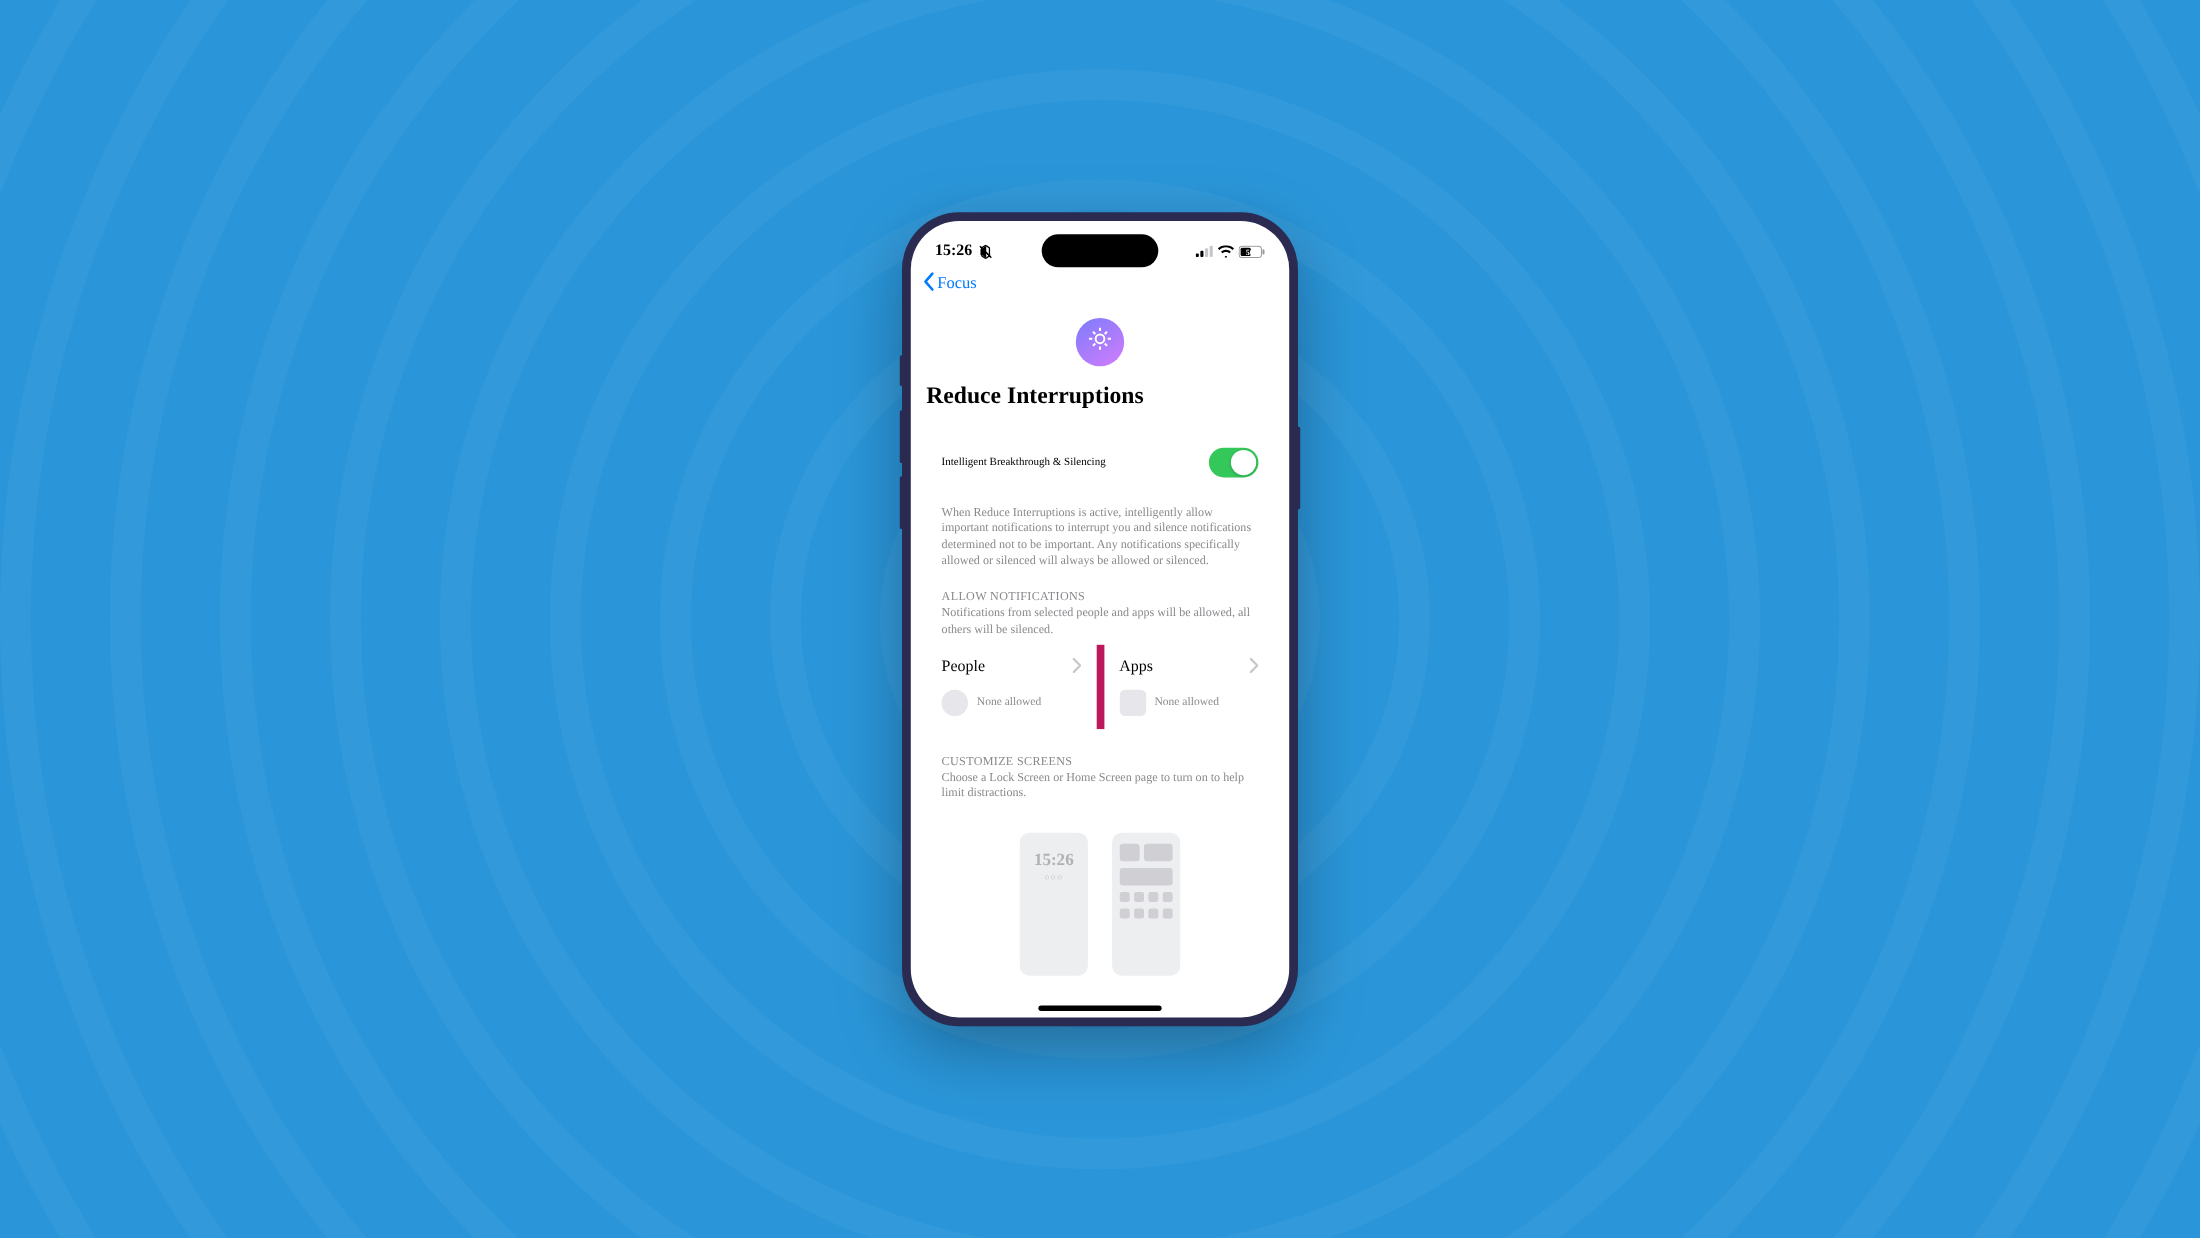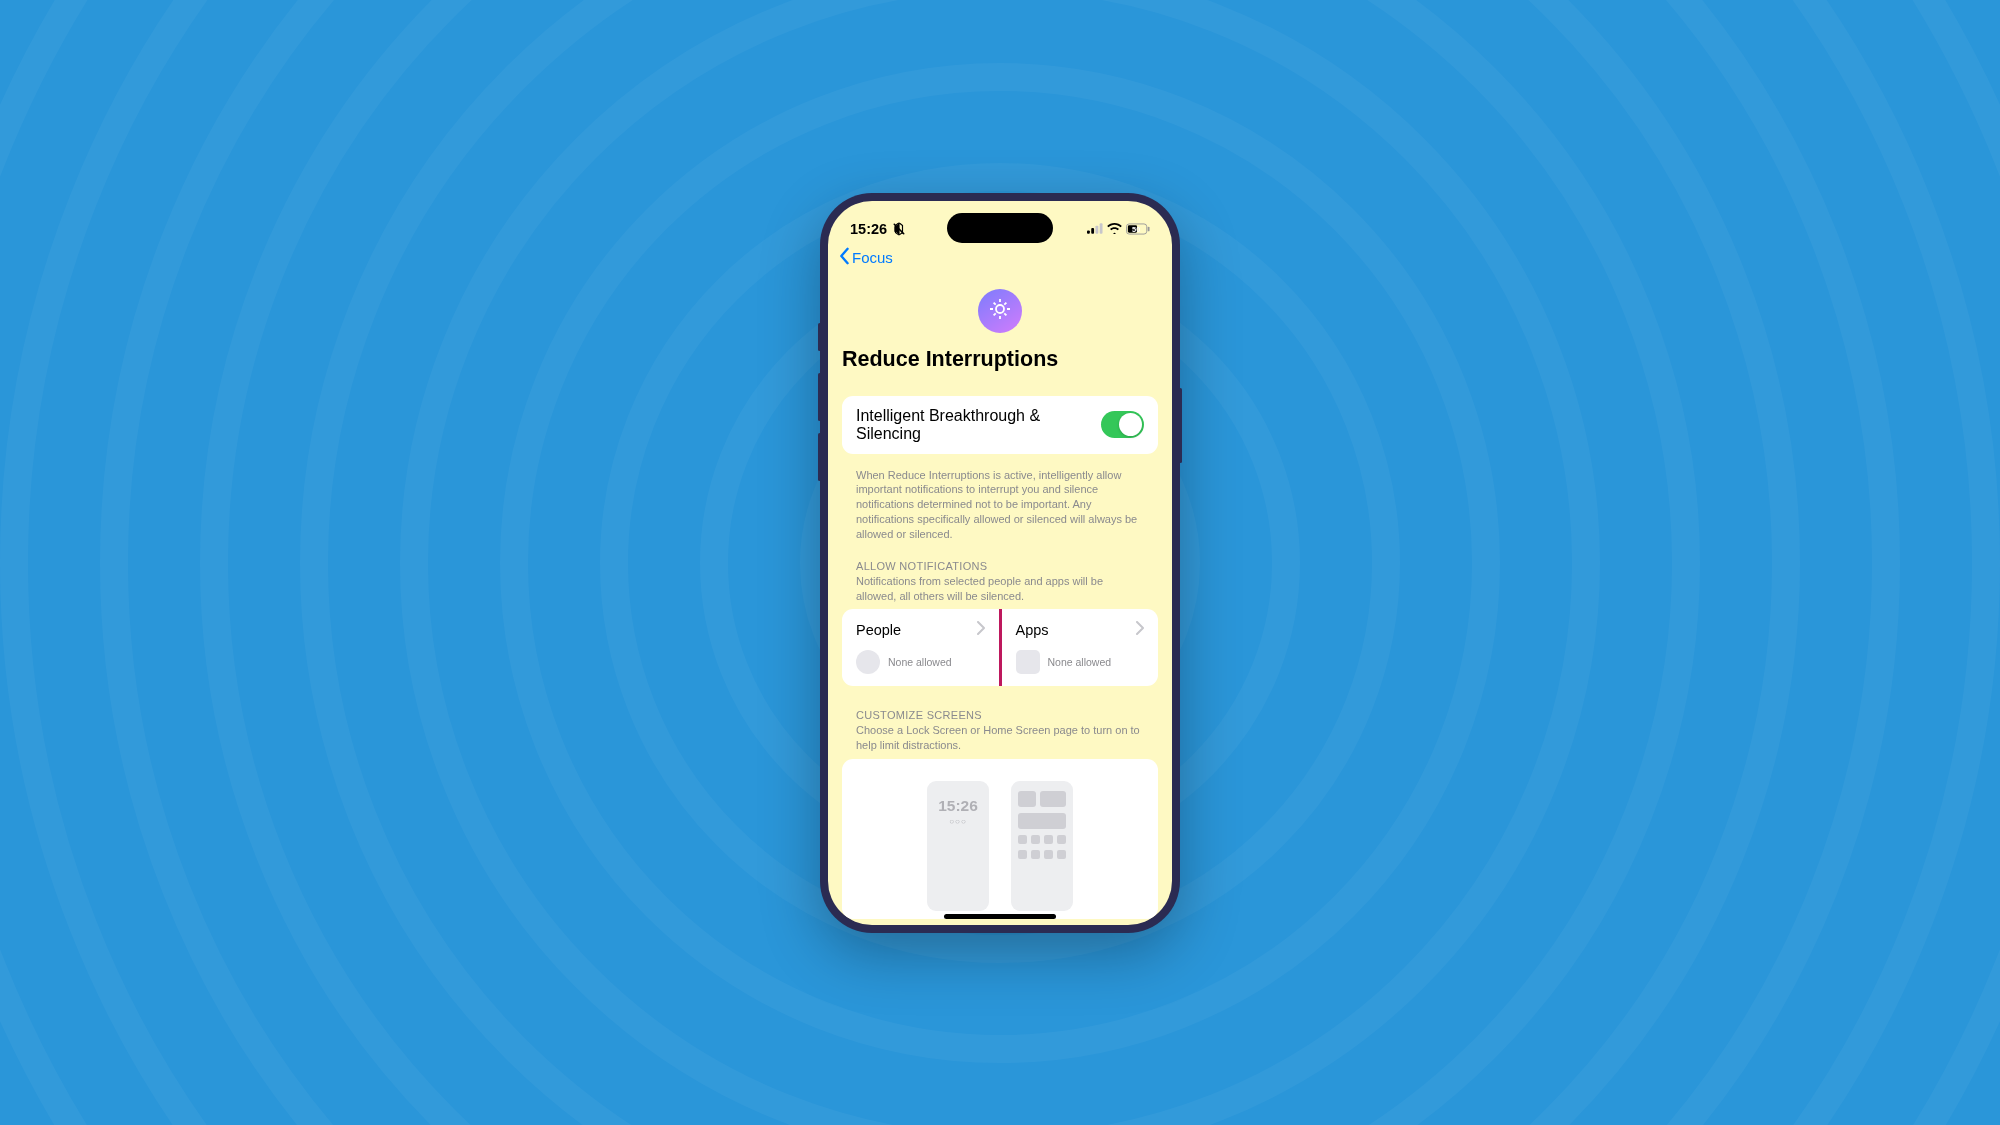--- a/index.html
+++ b/index.html
@@ -59,24 +59,25 @@
       border-radius: 2px;
     }
     .btn-left-1 { left: -2px; top: 130px; width: 3px; height: 28px; }
     .btn-left-2 { left: -2px; top: 180px; width: 3px; height: 48px; }
     .btn-left-3 { left: -2px; top: 240px; width: 3px; height: 48px; }
     .btn-right-1 { right: -2px; top: 195px; width: 3px; height: 75px; }
 
     .screen {
       width: 100%;
       height: 100%;
-      background: #fef9c3;
+      background: #ffffff;
       border-radius: 44px;
       overflow: hidden;
       position: relative;
+      font-family: Liberation Serif, serif;
     }
     .dynamic-island {
       position: absolute;
       top: 12px;
       left: 50%;
       transform: translateX(-50%);
       width: 106px;
       height: 30px;
       background: #000;
       border-radius: 18px;
@@ -153,21 +154,21 @@
       background: #fff;
       border-radius: 11px;
       overflow: hidden;
       margin-bottom: 9px;
     }
     .row {
       display: flex;
       align-items: center;
       justify-content: space-between;
       padding: 11px 14px;
-      font-size: 16px;
+      font-size: 10px;
       color: #000;
     }
     .toggle {
       width: 45px;
       height: 27px;
       background: #34c759;
       border-radius: 14px;
       position: relative;
     }
     .toggle::after {
@@ -205,21 +206,21 @@
     }
 
     .split-card {
       display: flex;
     }
     .split-half {
       flex: 1;
       padding: 10px 14px 12px;
     }
     .split-half:first-child {
-      border-right: 3px solid #be185d;
+      border-right: 7px solid #be185d;
     }
     .split-title-row {
       display: flex;
       align-items: center;
       justify-content: space-between;
       margin-bottom: 10px;
     }
     .split-title {
       font-size: 14.5px;
       color: #000;

